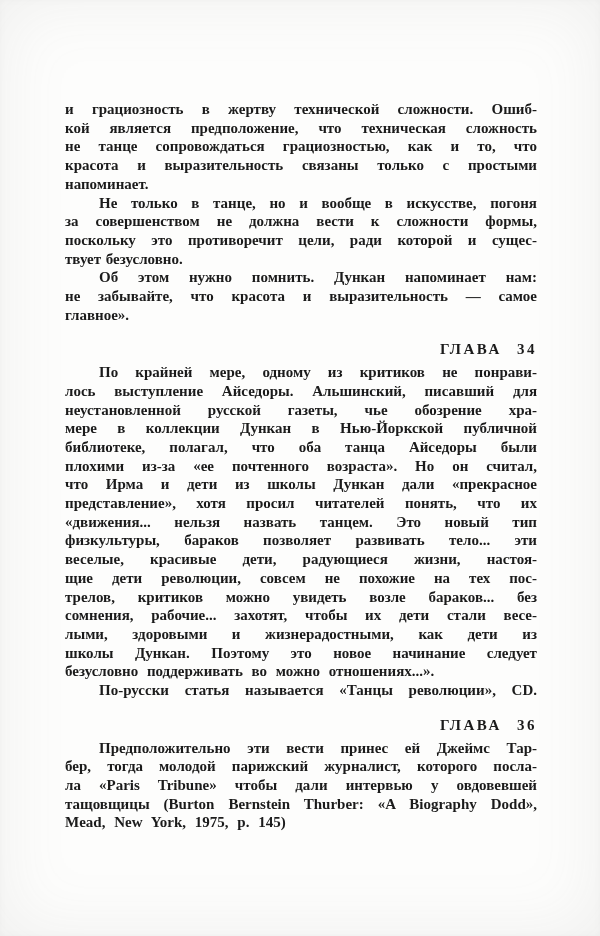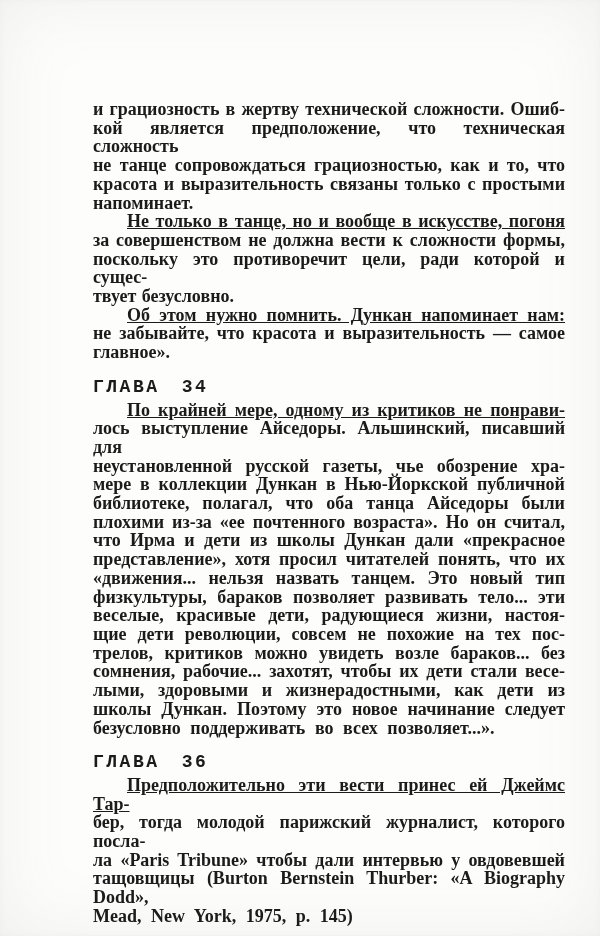--- a/index.html
+++ b/index.html
@@ -16,44 +16,42 @@
     background: #fdfdfc;
     box-shadow: inset 0 0 70px rgba(120,120,115,0.10), inset 0 0 6px rgba(150,150,145,0.06);
   }
   .page {
     position: absolute;
     top: 100px;
     left: 65px;
     width: 472px;
     font-family: "Liberation Serif", "DejaVu Serif", serif;
     font-weight: 700;
-    font-size: 18px;
+    font-size: 15px;
     line-height: 18.7px;
     color: #1b1b1b;
-    margin-left: 28px;
     -webkit-font-smoothing: antialiased;
   }
   .line {
     text-align: justify;
     text-align-last: justify;
     word-spacing: 1px;
   }
-  .line--indent { text-indent: 34px; text-decoration: underline; }
+  .line--indent { text-indent: 34px; }
   .line--last {
     text-align-last: left;
   }
   .para--jlast .line--last { text-align-last: justify; }
   .para--loose .line--last { word-spacing: 5px; }
   .heading {
-    text-align: left;
+    text-align: right;
     letter-spacing: 2.5px;
     word-spacing: 9px;
     margin-top: 16px;
     margin-bottom: 4px;
-    font-family: Liberation Mono, monospace;
   }
 </style>
 </head>
 <body>
 
 <div class="scan">
   <div class="page" id="page">
       <div class="para">
         <div class="line">и грациозность в жертву технической сложности. Ошиб-</div>
         <div class="line">кой является предположение, что техническая сложность</div>
@@ -83,21 +81,24 @@
         <div class="line">что Ирма и дети из школы Дункан дали «прекрасное</div>
         <div class="line">представление», хотя просил читателей понять, что их</div>
         <div class="line">«движения... нельзя назвать танцем. Это новый тип</div>
         <div class="line">физкультуры, бараков позволяет развивать тело... эти</div>
         <div class="line">веселые, красивые дети, радующиеся жизни, настоя-</div>
         <div class="line">щие дети революции, совсем не похожие на тех пос-</div>
         <div class="line">трелов, критиков можно увидеть возле бараков... без</div>
         <div class="line">сомнения, рабочие... захотят, чтобы их дети стали весе-</div>
         <div class="line">лыми, здоровыми и жизнерадостными, как дети из</div>
         <div class="line">школы Дункан. Поэтому это новое начинание следует</div>
-        <div class="line line--last">безусловно поддерживать во всех позволяет...».</div>
+        <div class="line line--last">безусловно поддерживать во можно отношениях...».</div>
+      </div>
+      <div class="para para--jlast">
+        <div class="line line--indent line--last">По-русски статья называется «Танцы революции», CD.</div>
       </div>
       <div class="heading">ГЛАВА 36</div>
       <div class="para para--loose">
         <div class="line line--indent">Предположительно эти вести принес ей Джеймс Тар-</div>
         <div class="line">бер, тогда молодой парижский журналист, которого посла-</div>
         <div class="line">ла «Paris Tribune» чтобы дали интервью у овдовевшей</div>
         <div class="line">тащовщицы (Burton Bernstein Thurber: «A Biography Dodd»,</div>
         <div class="line line--last">Mead, New York, 1975, p. 145)</div>
       </div>
     </div>

